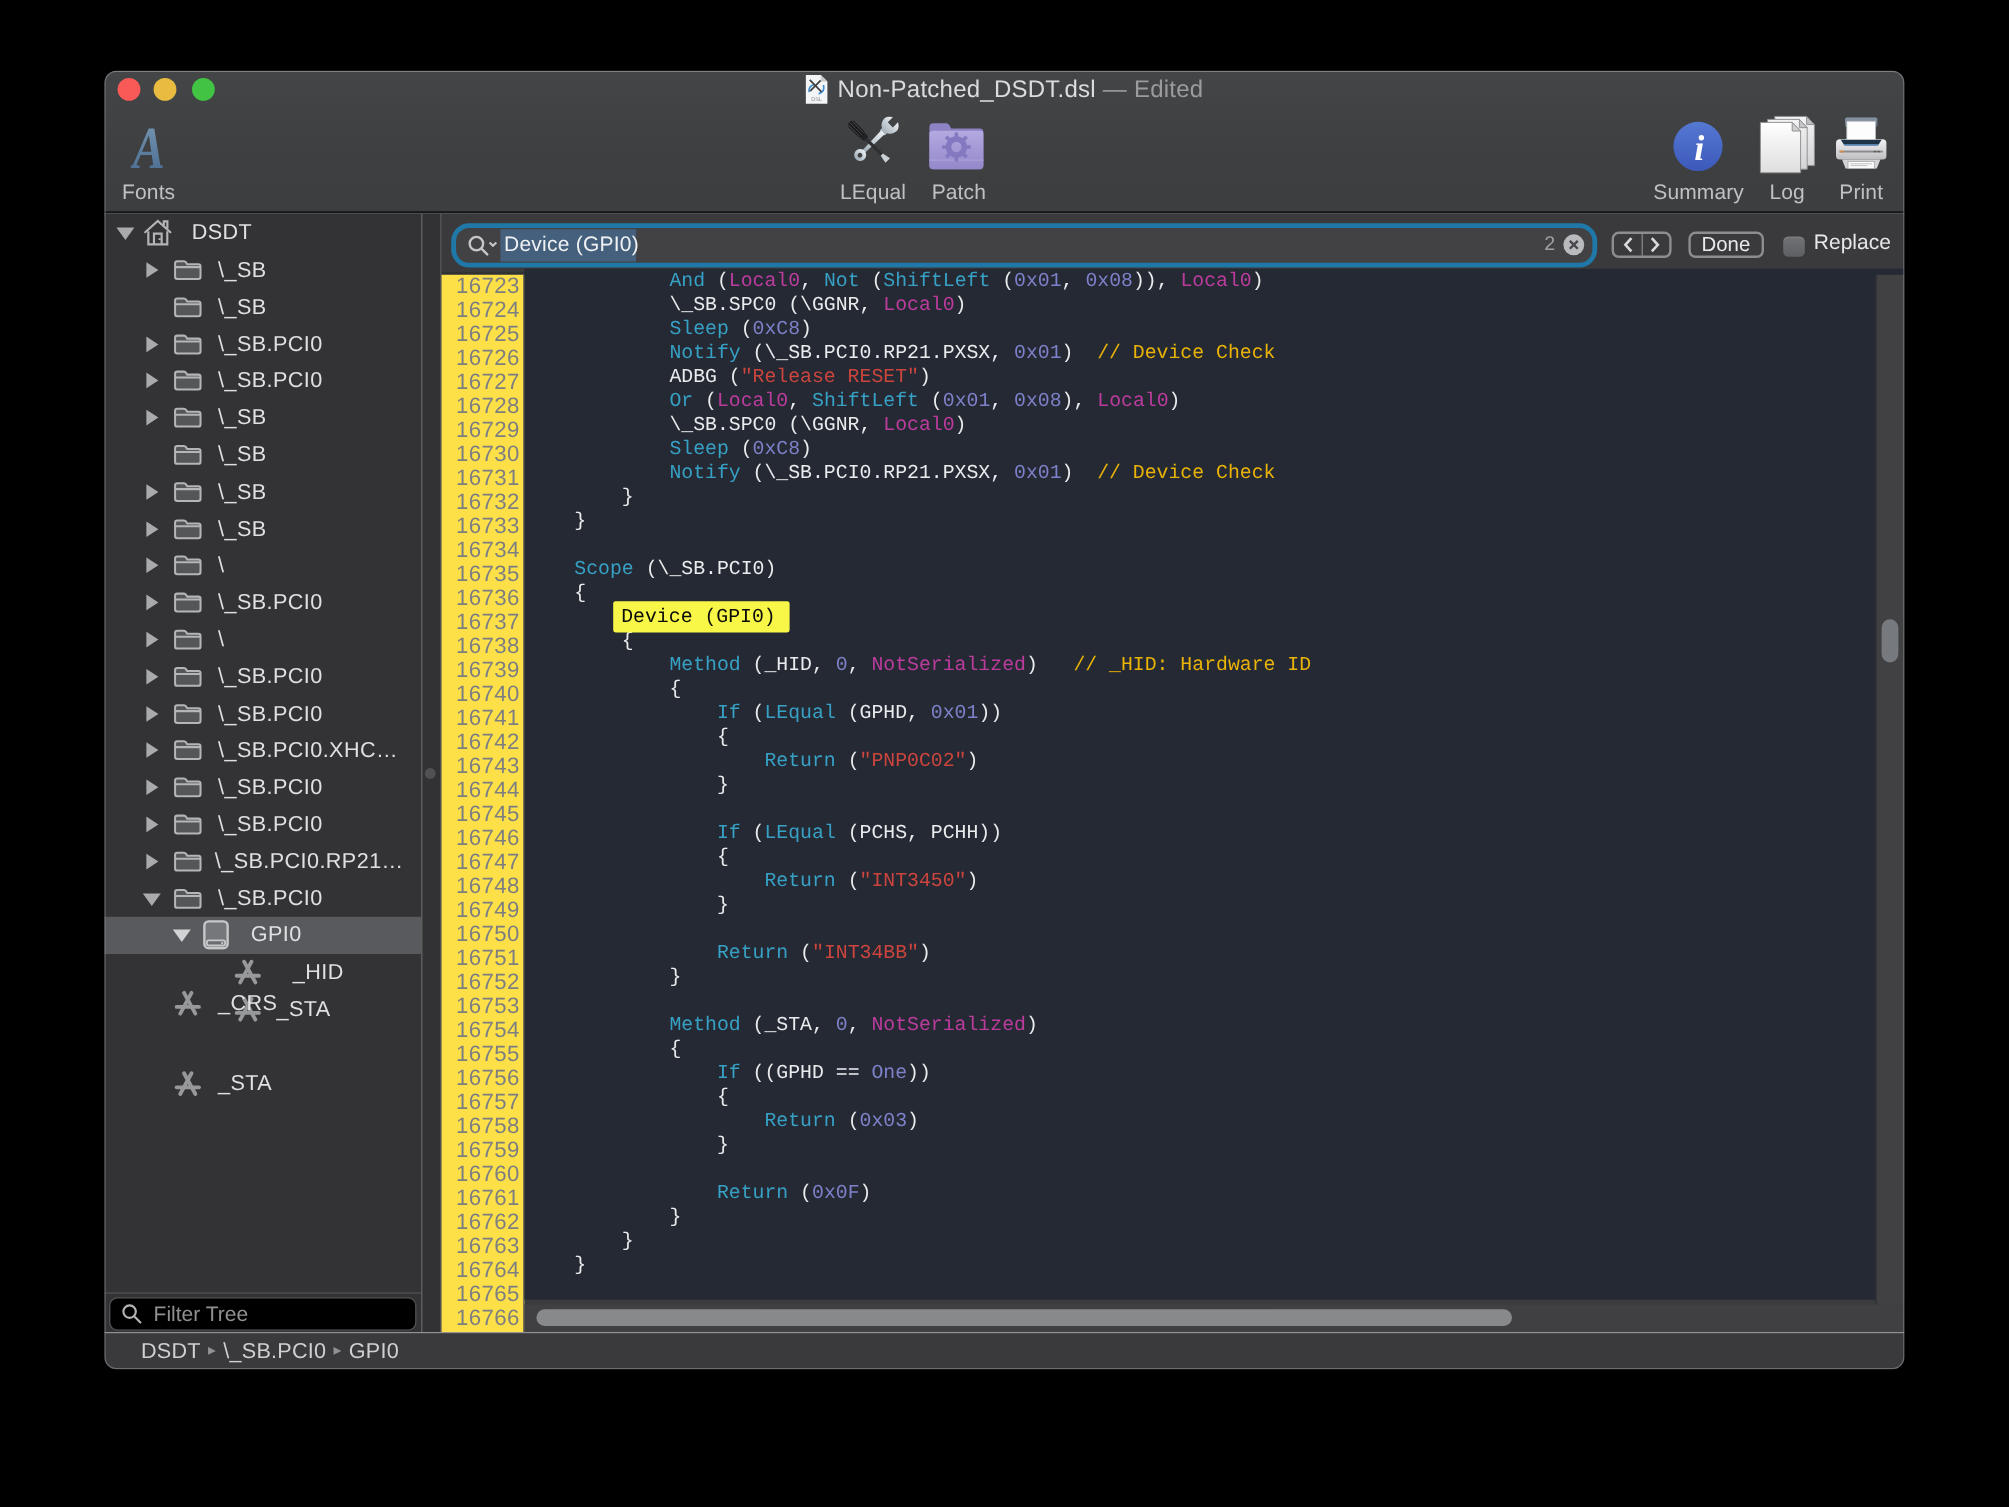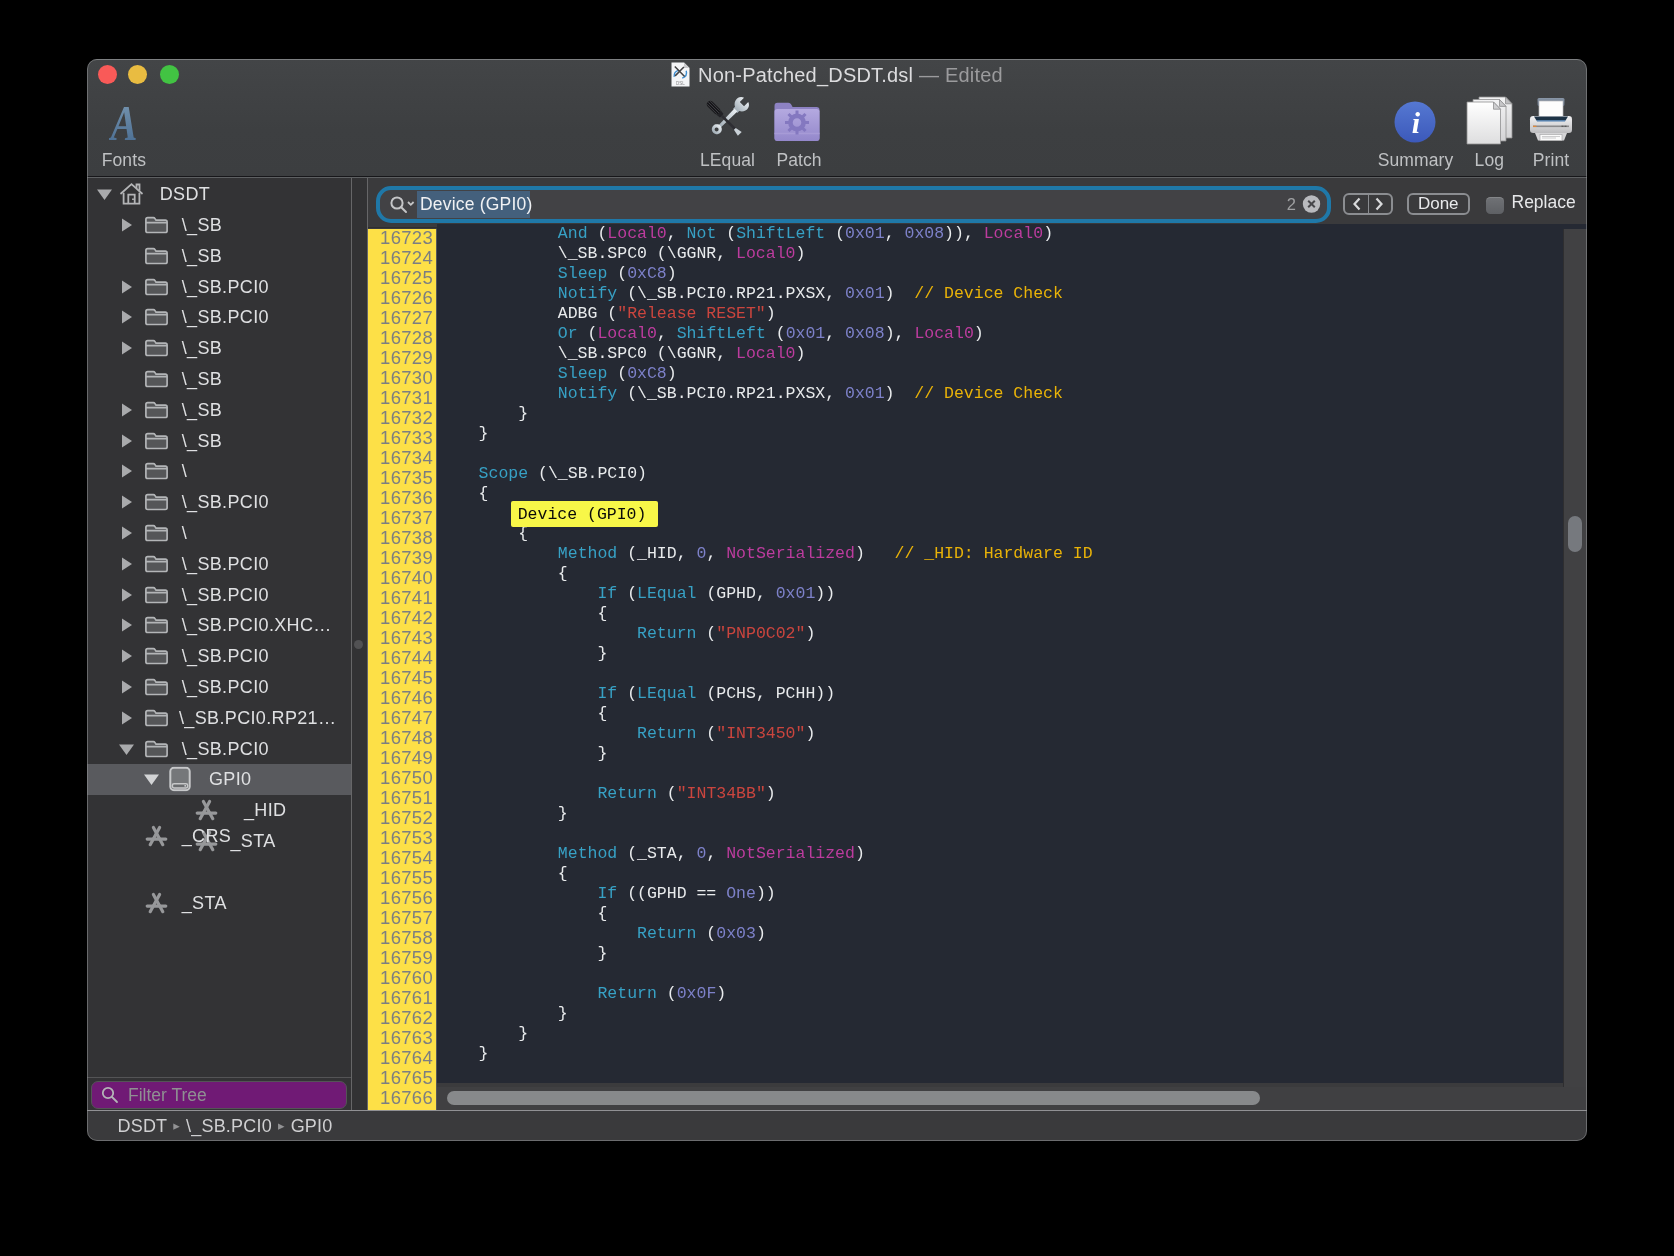--- a/index.html
+++ b/index.html
@@ -11,21 +11,21 @@
 .tl { position:absolute; top:6.4px; width:19px; height:19px; border-radius:50%; }
 #ttext { position:absolute; left:611px; top:5px; font-size:20px; color:#dcdcde; letter-spacing:0.2px; white-space:nowrap; }
 #ttext .ed { color:#9b9b9d;margin-top:36px; }
 .tblab { position:absolute; top:90.5px; font-size:17.5px; color:#bfc1c3; text-align:center; transform:translateX(-50%); letter-spacing:0.1px; white-space:nowrap; }
 #sidebar { left:0; top:119px; width:263.5px; height:932px; background:#333335; }
 .trow { position:absolute; left:0; width:263.5px; height:30.8px; }
 .tic { position:absolute; top:50%; transform:translateY(-50%); display:flex; }
 .tic svg { display:block; }
 .tlab { position:absolute; top:50%; transform:translateY(-50%); font-size:18px; color:#dfe0e2; white-space:nowrap; letter-spacing:0.35px; }
 #fdivl { position:absolute; left:0; top:898.5px; width:263.5px; height:1.5px; background:#545456; }
-#filter { position:absolute; left:4px; top:902.5px; width:256px; height:28px; border:1.5px solid #545456; border-radius:7px; background:#701a75;text-align:right; }
+#filter { position:absolute; left:4px; top:902.5px; width:256px; height:28px; border:1.5px solid #545456; border-radius:7px; background:#000000;text-align:right; }
 #filter .ph { position:absolute; left:36px; top:50%; transform:translateY(-50%); font-size:17.5px; color:#8f9092; }
 #strip { left:263.5px; top:119px; width:17px; height:932px; background:#323234; border-left:1.5px solid #666668; border-right:1.5px solid #666668; }
 #sdot { position:absolute; left:2.8px; top:462px; width:9px; height:9px; border-radius:50%; background:#515153; }
 #findbar { left:280.5px; top:119px; width:1219.5px; height:49.5px; background:#3a3a3c; border-bottom:1.5px solid #2e2e30; }
 #sfield { position:absolute; left:8.5px; top:8px; width:955px; height:36.5px; border-radius:15px; border:4px solid #1f78a8; background:#424245; }
 #sfield .sel { position:absolute; left:37px; top:0.5px; height:27.5px; background:#44607c; width:113px; }
 #sfield .stext { position:absolute; left:40px; top:50%; transform:translateY(-50%); font-size:17.5px; color:#f0f1f3; letter-spacing:0.2px; }
 #sfield .cnt { position:absolute; right:31px; top:50%; transform:translateY(-50%); font-size:16.5px; color:#9fa0a2; }
 .fbtn { position:absolute; top:15px; height:21.5px; border:2px solid #8b8d91; border-radius:6px; }
 #seg { left:975px; width:50px; }

